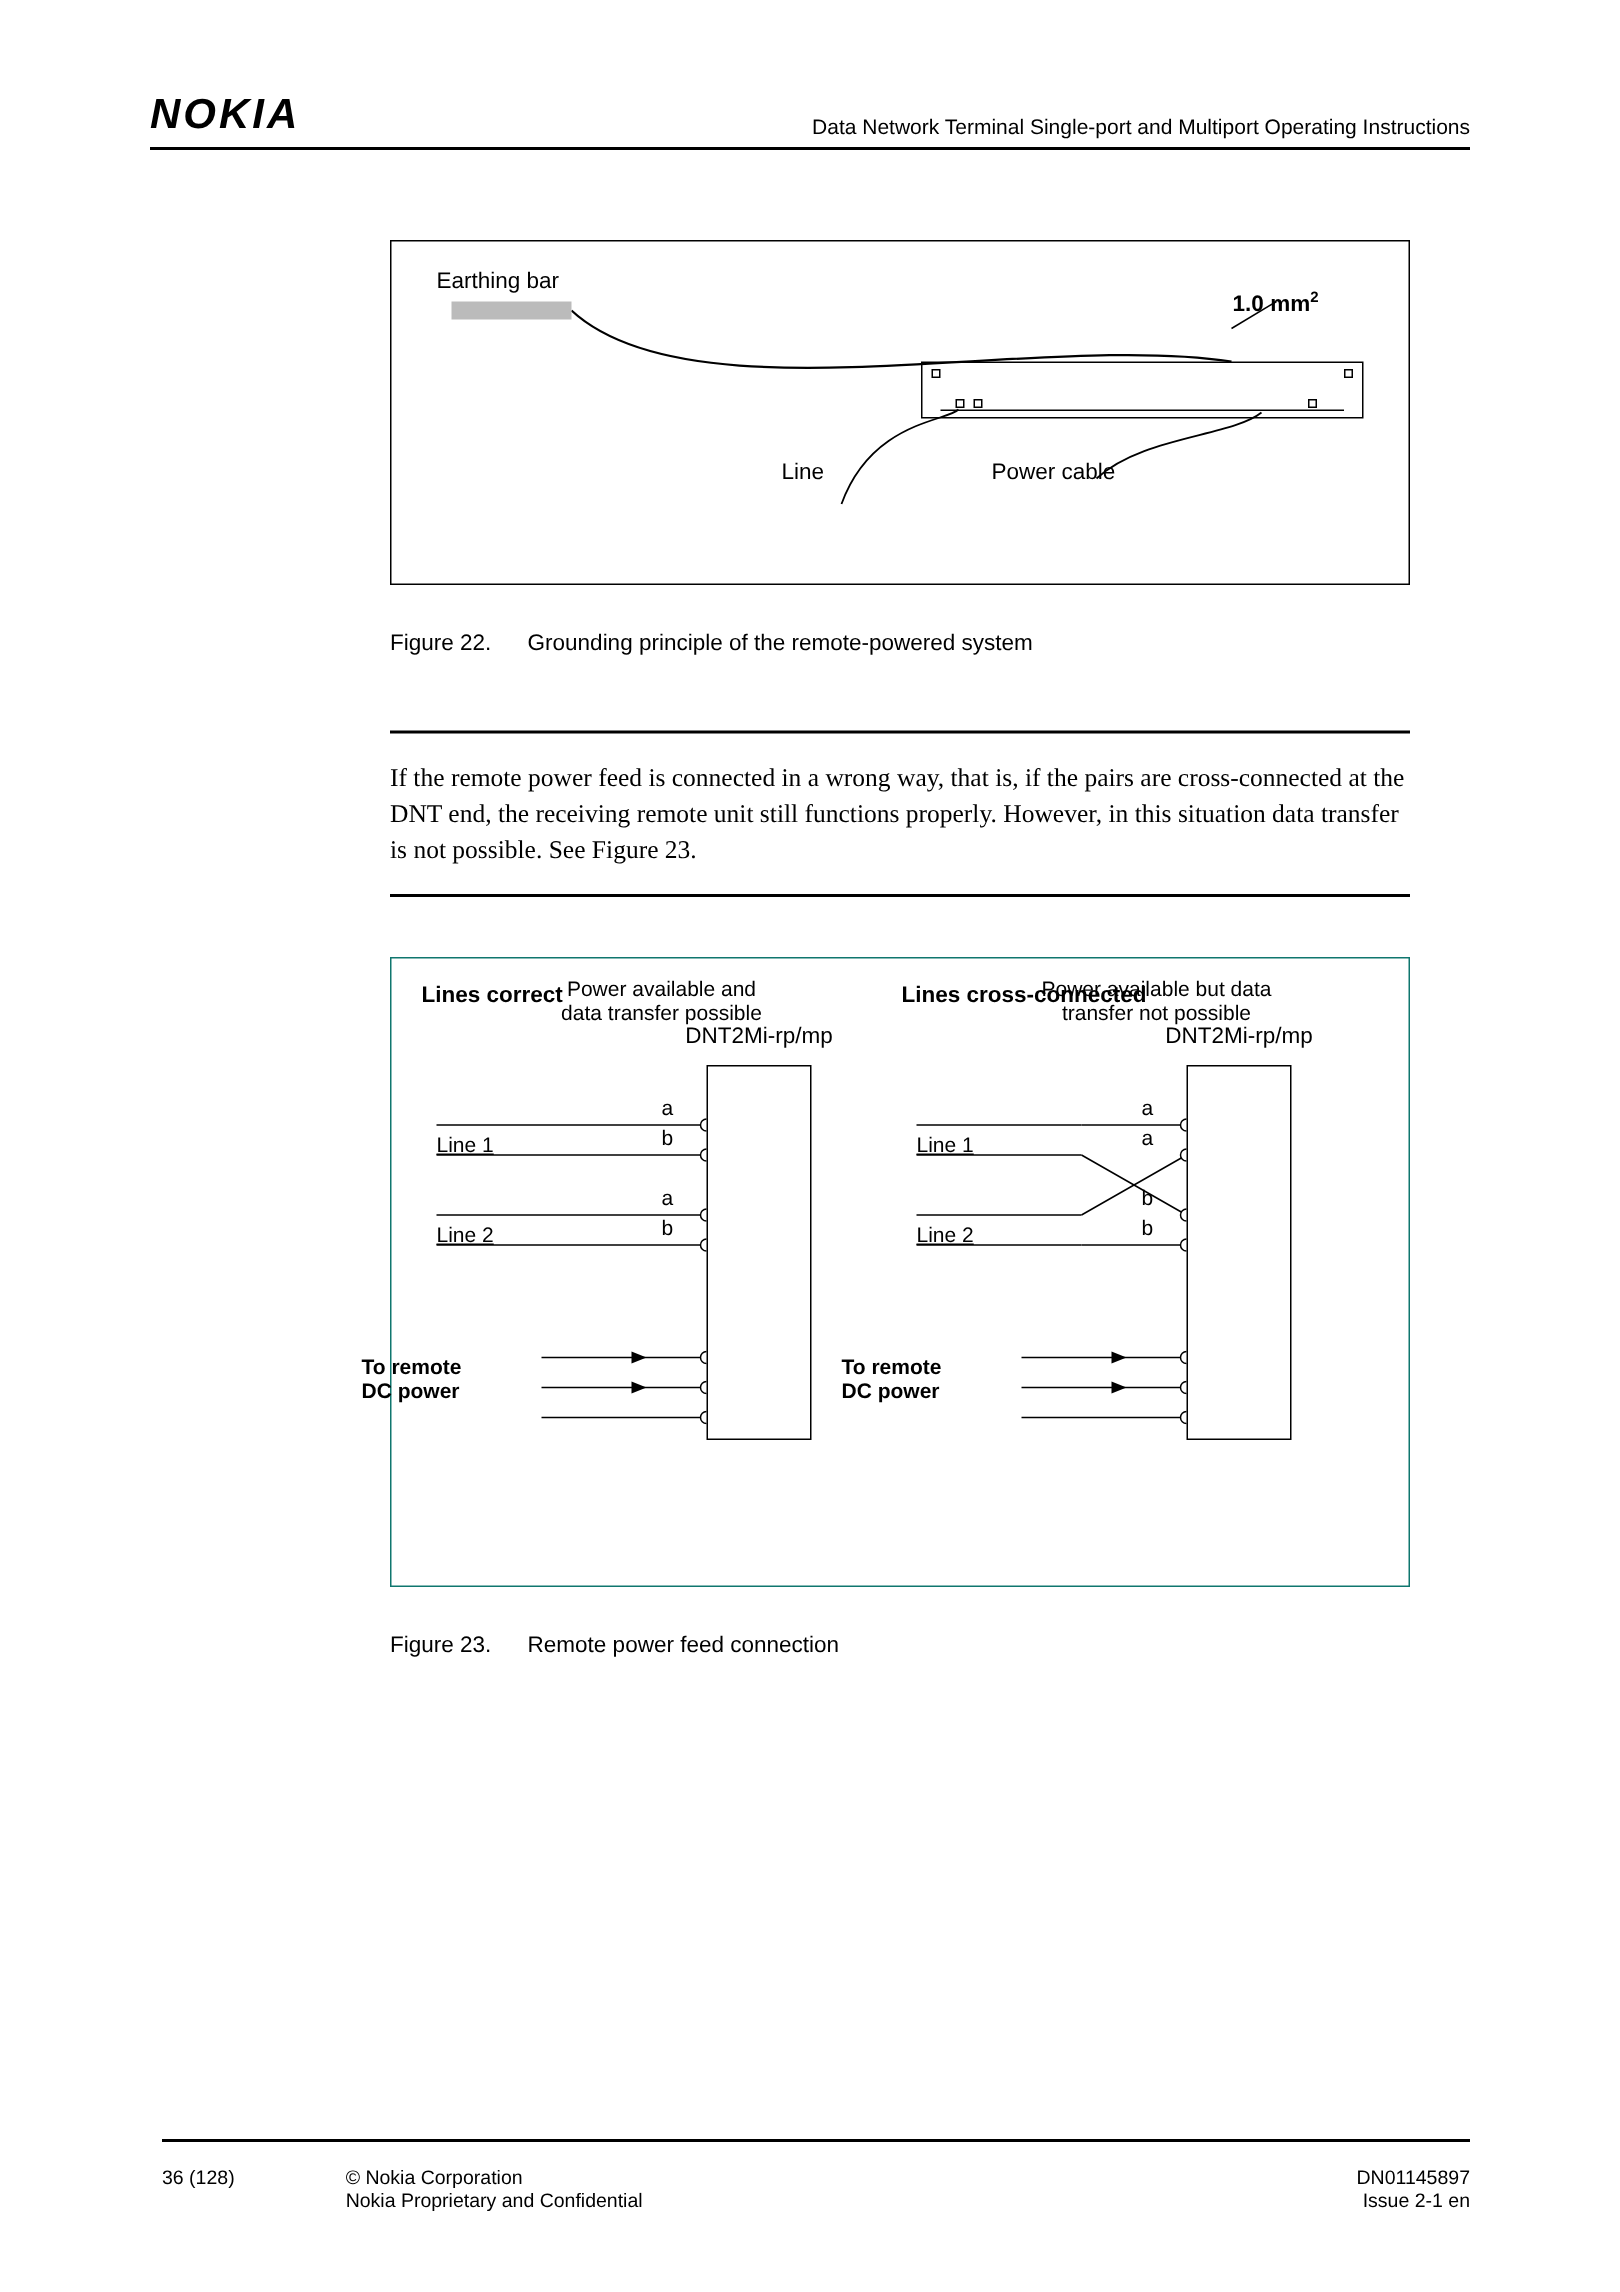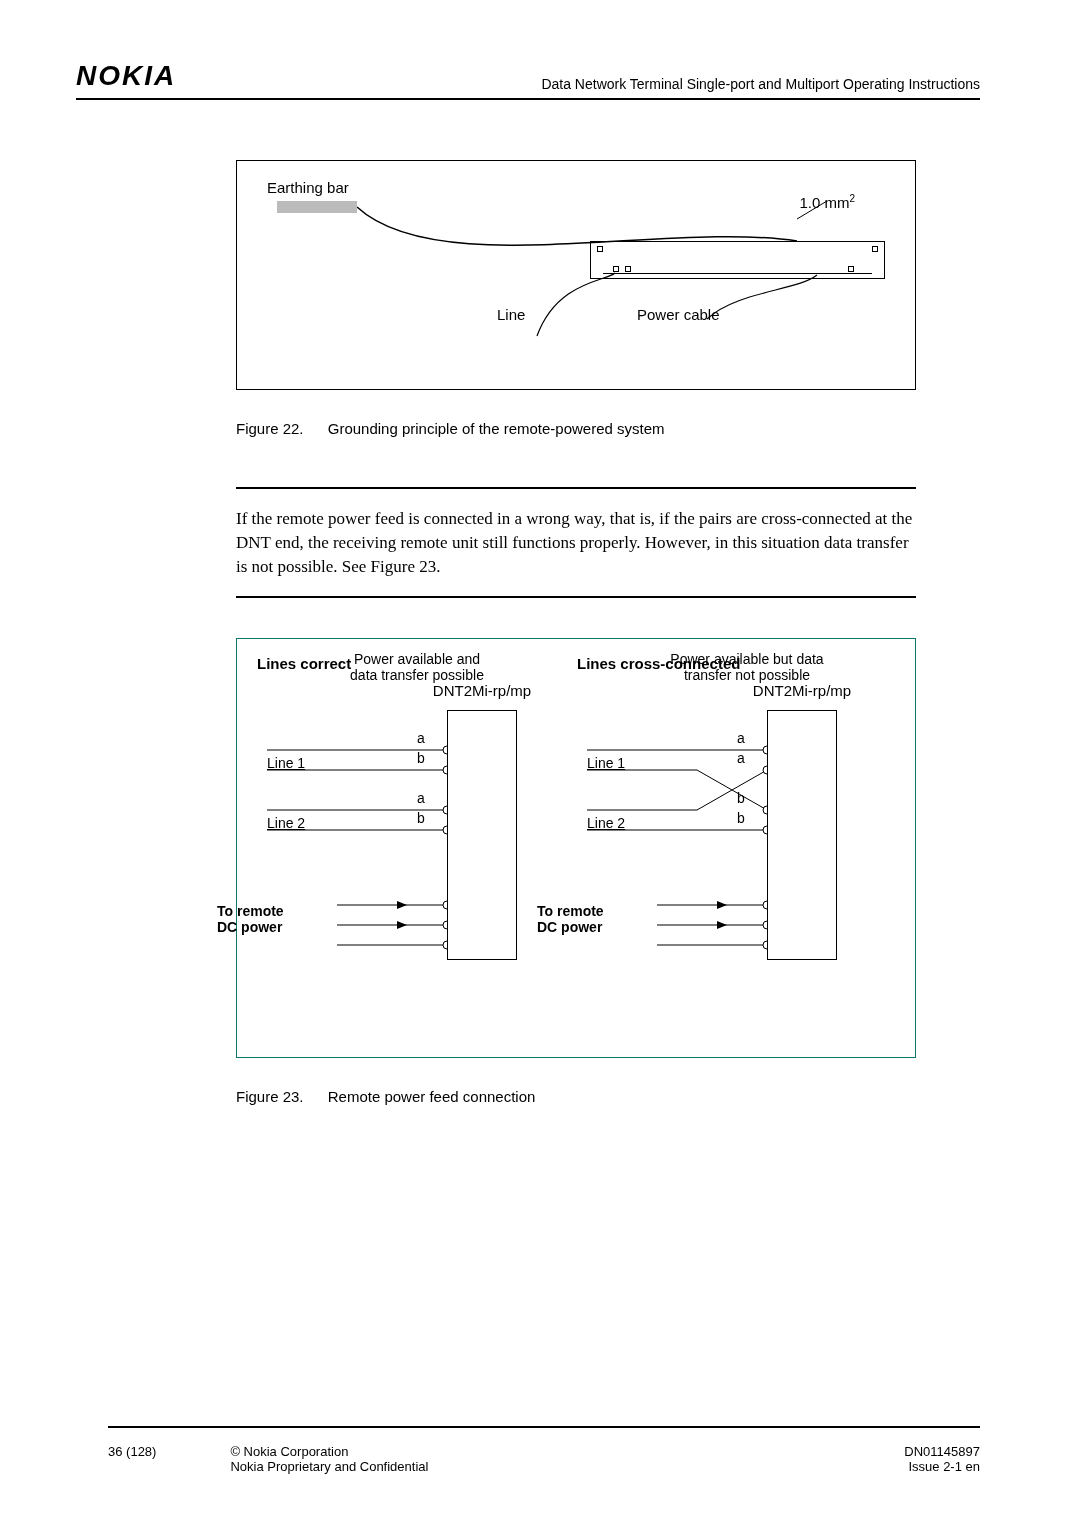--- a/index.html
+++ b/index.html
@@ -1,25 +1,25 @@
 <!DOCTYPE html>
 <html><head>
 <meta charset="utf-8">
 <style>
   * { box-sizing: border-box; margin: 0; padding: 0; }
   html, body { width: 1080px; height: 1528px; background: #fff; font-family: Arial, Helvetica, sans-serif; color: #000; }
-  .page { width: 1080px; height: 1528px; position: relative; padding: 60px 100px 60px 76px; }
+  .page { width: 1080px; height: 1528px; position: relative; padding: 60px 100px 60px 100px; }
   .header-row { display: flex; justify-content: space-between; align-items: flex-end; border-bottom: 2px solid #000; padding-bottom: 6px; }
   .nokia-logo { font-family: Arial, Helvetica, sans-serif; font-weight: 900; font-size: 28px; letter-spacing: 2px; font-style: italic; }
   .header-title { font-size: 14px; }
   .content { margin-left: 160px; margin-top: 60px; width: 680px; }
   .figbox { border: 1px solid #000; height: 230px; position: relative; font-size: 15px; }
   .fig22-earthing { position: absolute; left: 30px; top: 18px; }
   .ebar { position: absolute; left: 40px; top: 40px; width: 80px; height: 12px; background: #bbb; }
-  .mm2 { position: absolute; right: 60px; top: 32px; }
+  .mm2 { position: absolute; right: 60px; top: 32px; font-weight: bold; }
   .sup { font-size: 10px; vertical-align: super; }
   .devbox { position: absolute; right: 30px; top: 80px; width: 295px; height: 38px; border: 1px solid #000; }
   .devinner { position: absolute; left: 12px; bottom: 4px; right: 12px; top: 14px; border-bottom: 1px solid #000; }
   .dot { position: absolute; width:6px; height:6px; border:1px solid #000; background:#fff; }
   .line-lbl { position: absolute; left: 260px; top: 145px; }
   .power-lbl { position: absolute; left: 400px; top: 145px; }
   .figcap { margin-top: 30px; font-size: 15px; }
   .figcap .num { margin-right: 20px; }
   .note-block { margin-top: 50px; border-top: 2px solid #000; border-bottom: 2px solid #000; padding: 18px 0 18px 0; }
   .note-title { font-size: 19px; margin-bottom: 14px; }

